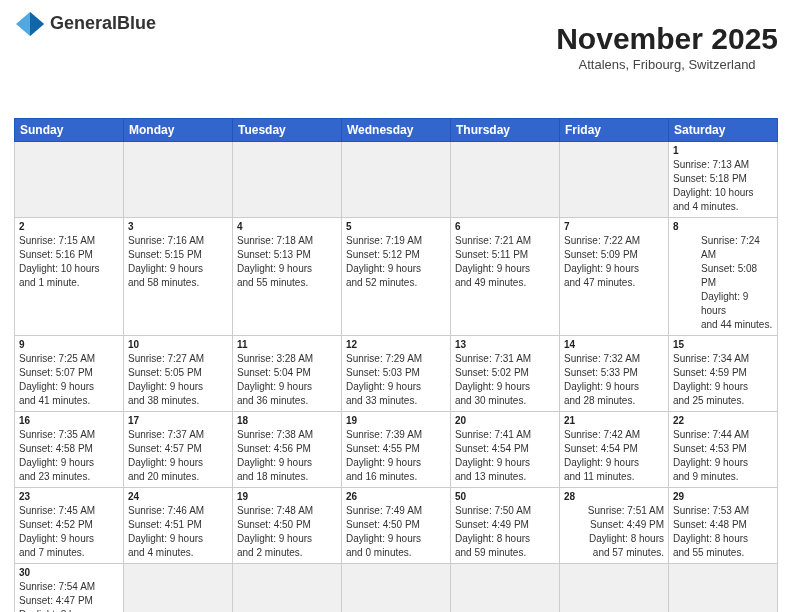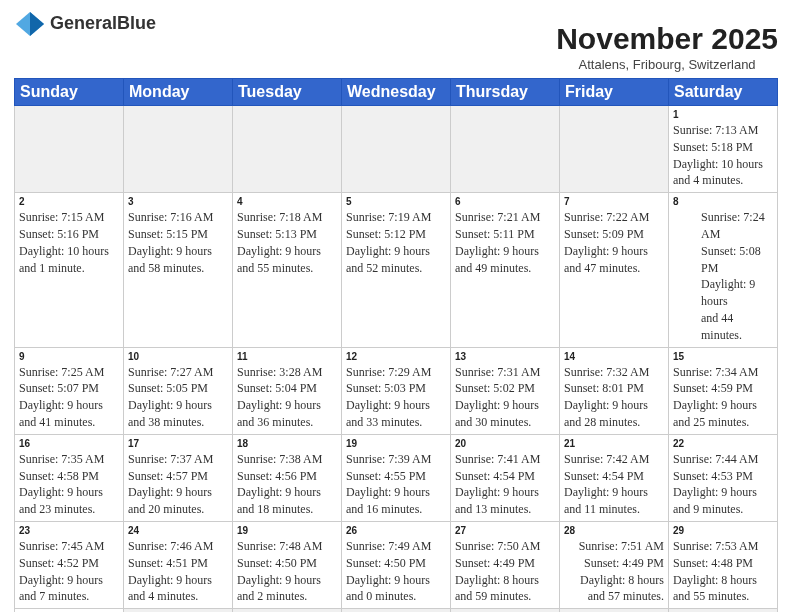--- a/index.html
+++ b/index.html
@@ -9,20 +9,21 @@
       font-family: Arial, sans-serif;
       background: #fff;
       overflow: hidden;
     }
     .page {
       width: 792px;
       height: 612px;
       padding: 10px 14px;
       display: flex;
       flex-direction: column;
+      gap: 40px;
     }
     .header {
       display: flex;
       justify-content: space-between;
       align-items: flex-start;
       margin-bottom: 6px;
     }
     .logo {
       display: flex;
       align-items: center;
@@ -62,21 +63,21 @@
       border: 1px solid #aaa;
       border-collapse: collapse;
       width: 100%;
       table-layout: fixed;
     }
     .calendar th {
       background: #3366cc;
       color: #fff;
       text-align: left;
       padding: 4px 5px;
-      font-size: 16px;
+      font-size: 12px;
       font-weight: bold;
       border: 1px solid #2255bb;
     }
     .calendar td {
       vertical-align: top;
       border: 1px solid #ccc;
       padding: 3px 4px;
       font-size: 8.5px;
       color: #333;
       height: 72px;
@@ -89,24 +90,23 @@
       height: 60px;
     }
     .day-num {
       font-size: 10px;
       font-weight: bold;
       color: #222;
       display: block;
       margin-bottom: 2px;
     }
     .day-info {
-      font-size: 12px;
+      font-size: 10px;
       color: #333;
       line-height: 1.4;
-      font-family: Liberation Serif, serif;
     }
     table {
       width: 100%;
       border-collapse: collapse;
     }
   </style>
 </head>
 <body>
 
 <div class="page">
@@ -237,21 +237,21 @@
           <td>
             <span class="day-num">13</span>
             <div class="day-info" style="white-space: pre-line;">Sunrise: 7:31 AM
 Sunset: 5:02 PM
 Daylight: 9 hours
 and 30 minutes.</div>
           </td>
           <td>
             <span class="day-num">14</span>
             <div class="day-info" style="white-space: pre-line;">Sunrise: 7:32 AM
-Sunset: 8:01 PM
+Sunset: 5:33 PM
 Daylight: 9 hours
 and 28 minutes.</div>
           </td>
           <td>
             <span class="day-num">15</span>
             <div class="day-info" style="white-space: pre-line;">Sunrise: 7:34 AM
 Sunset: 4:59 PM
 Daylight: 9 hours
 and 25 minutes.</div>
           </td>
@@ -330,21 +330,21 @@
 and 2 minutes.</div>
           </td>
           <td>
             <span class="day-num">26</span>
             <div class="day-info" style="white-space: pre-line;">Sunrise: 7:49 AM
 Sunset: 4:50 PM
 Daylight: 9 hours
 and 0 minutes.</div>
           </td>
           <td>
-            <span class="day-num">27</span>
+            <span class="day-num">50</span>
             <div class="day-info" style="white-space: pre-line;">Sunrise: 7:50 AM
 Sunset: 4:49 PM
 Daylight: 8 hours
 and 59 minutes.</div>
           </td>
           <td>
             <span class="day-num">28</span>
             <div class="day-info" style="white-space: pre-line; text-align: right;">Sunrise: 7:51 AM
 Sunset: 4:49 PM
 Daylight: 8 hours

